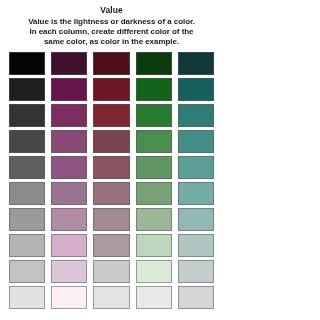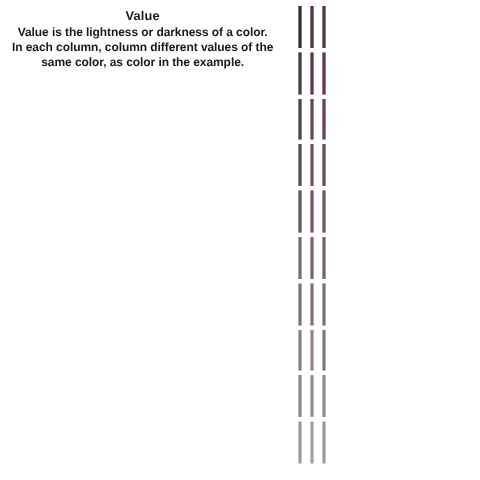--- a/index.html
+++ b/index.html
@@ -11,21 +11,21 @@
     height: 320px;
     background: #ffffff;
     font-family: "Liberation Sans", sans-serif;
     overflow: hidden;
   }
   .sheet {
     width: 223px;
     height: 320px;
     box-sizing: border-box;
     display: flex;
-    flex-direction: row;
+    flex-direction: column;
     background: #ffffff;
   }
   .header {
     padding: 5px 8px 0 8px;
     text-align: center;
   }
   .worksheet-title {
     font-size: 8.5px;
     font-weight: bold;
     color: #1a1a1a;
@@ -68,21 +68,21 @@
 </style>
 </head>
 <body>
 
 <div class="sheet">
 
   <div class="header">
     <div class="worksheet-title">Value</div>
     <div class="instructions">
       <span class="instruction-line">Value is the lightness or darkness of a color.</span>
-      <span class="instruction-line">In each column, column different values of the</span>
+      <span class="instruction-line">In each column, create different color of the</span>
       <span class="instruction-line">same color, as color in the example.</span>
     </div>
   </div>
 
   <div class="grid-area">
     <div class="swatch-grid" id="swatch-grid">
         <div class="swatch" style="background: rgb(5, 5, 5);"></div>
         <div class="swatch" style="background: rgb(64, 16, 46);"></div>
         <div class="swatch" style="background: rgb(77, 16, 24);"></div>
         <div class="swatch" style="background: rgb(12, 59, 12);"></div>

